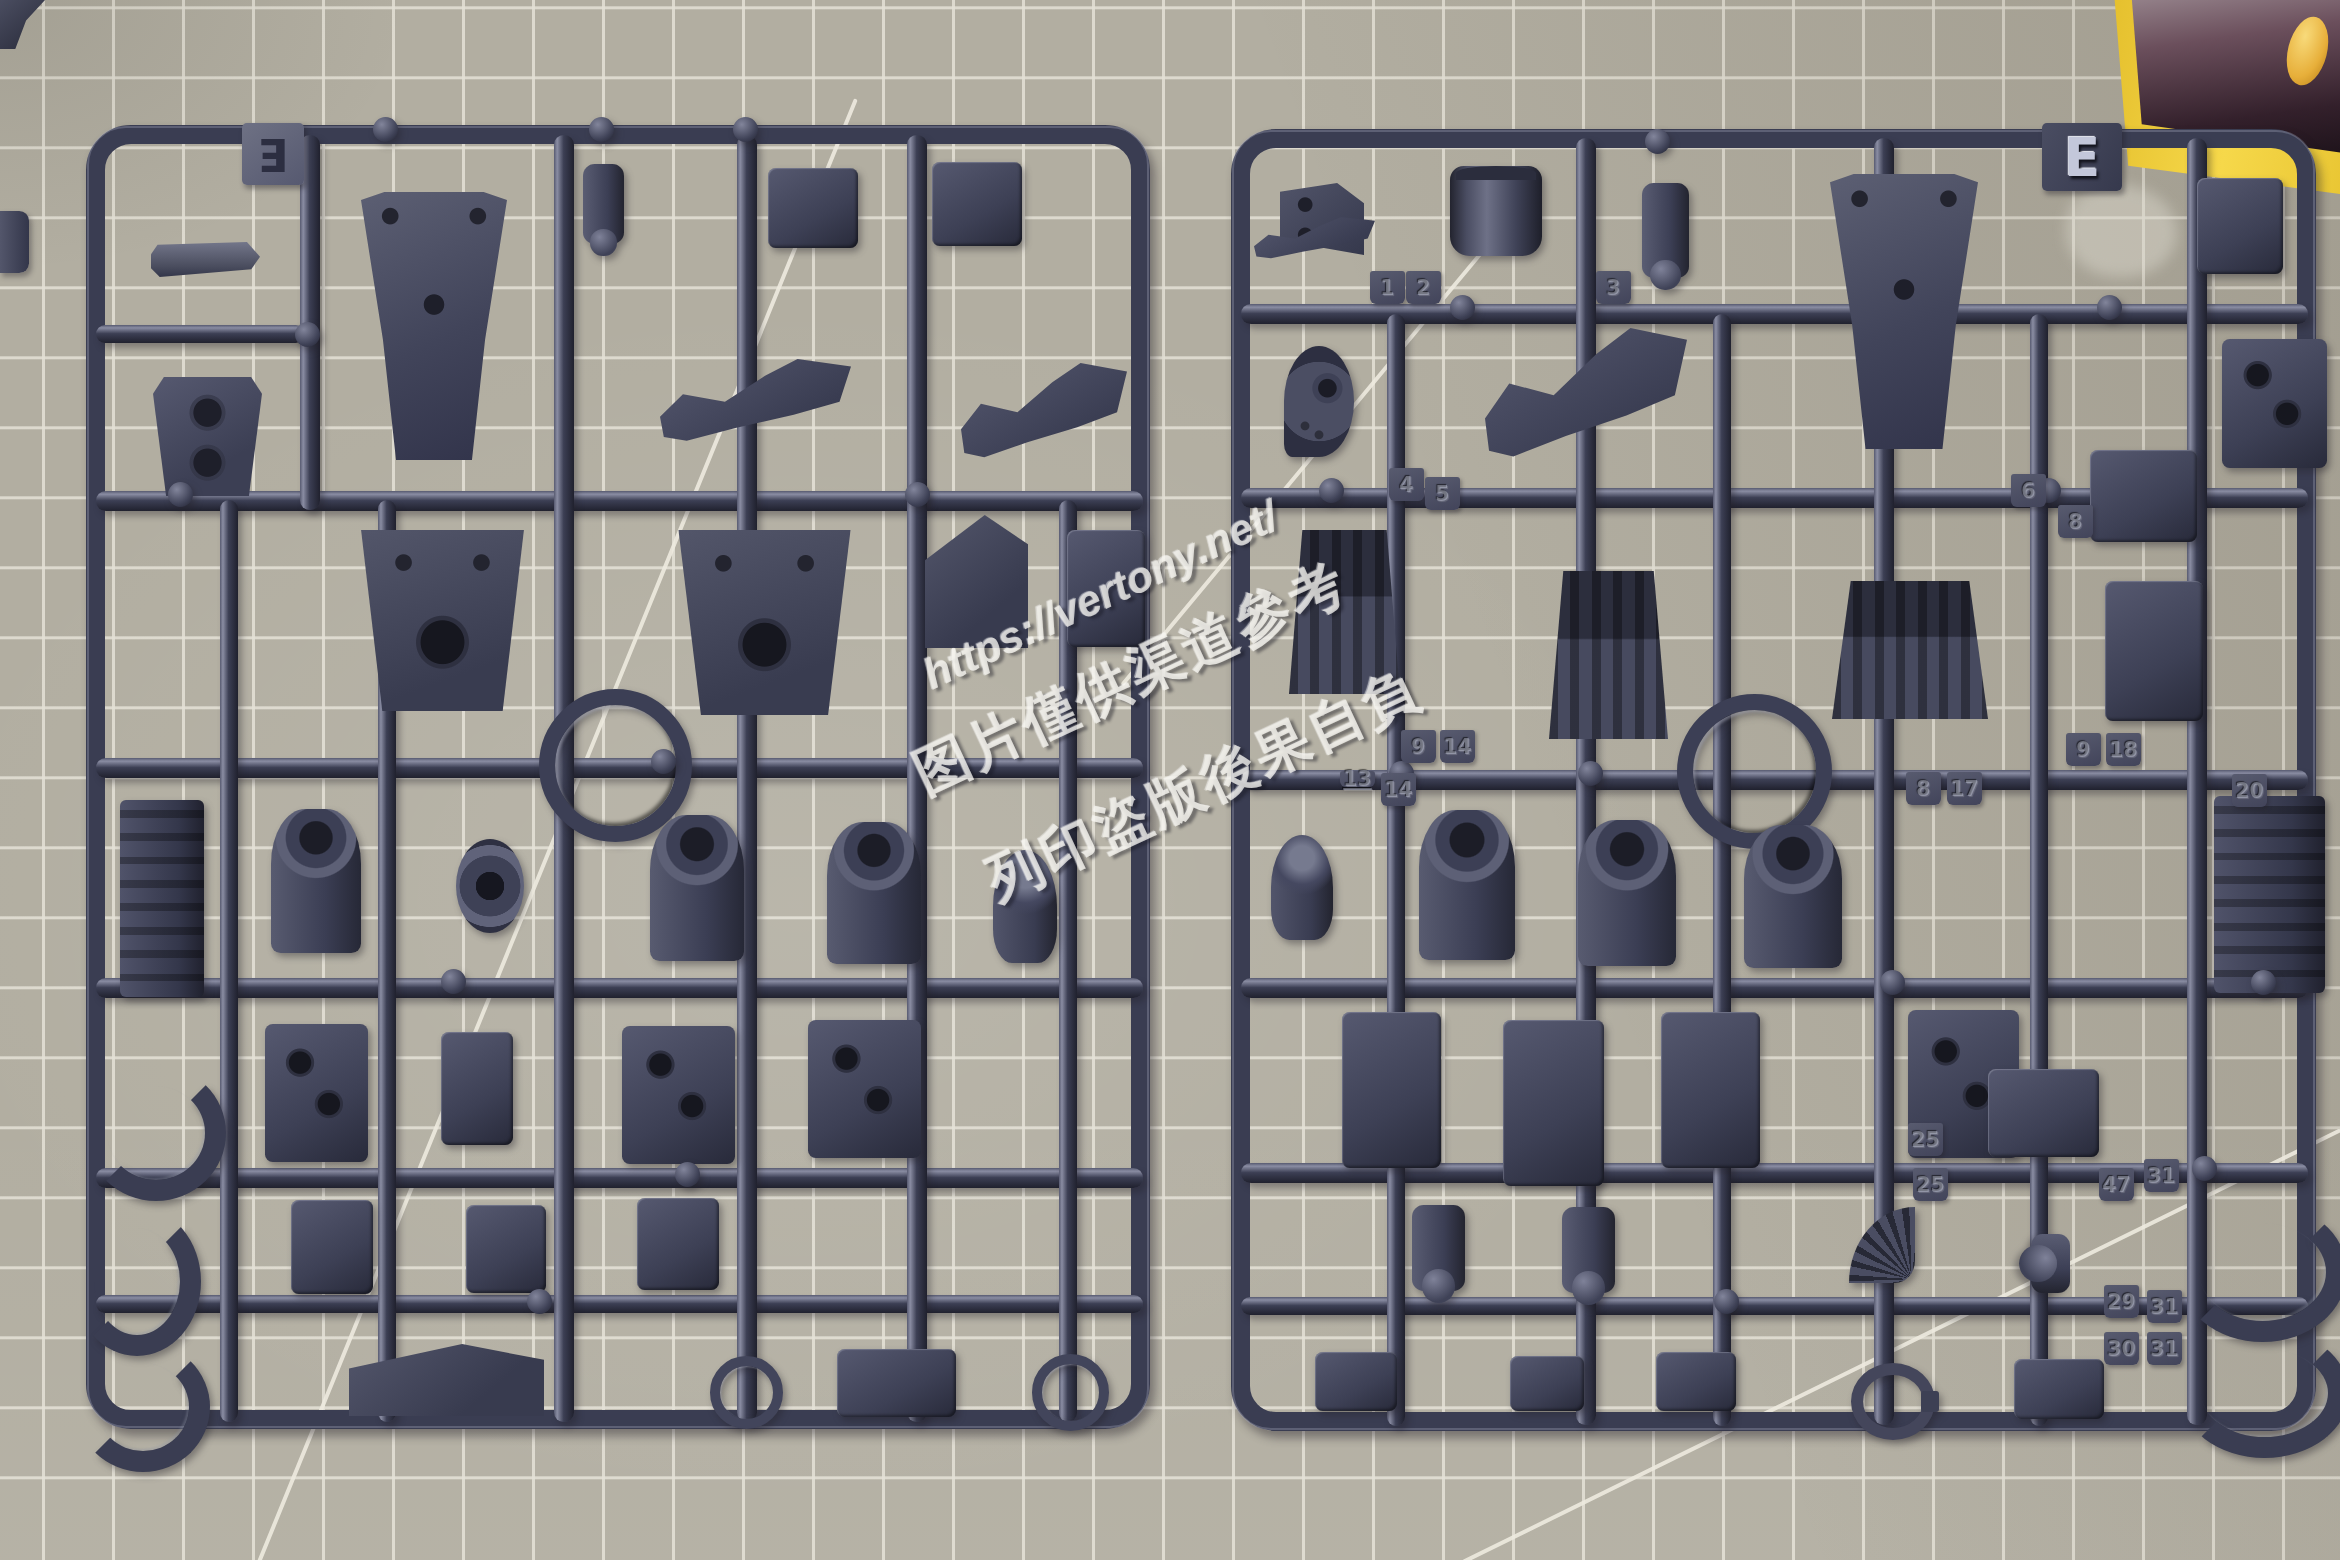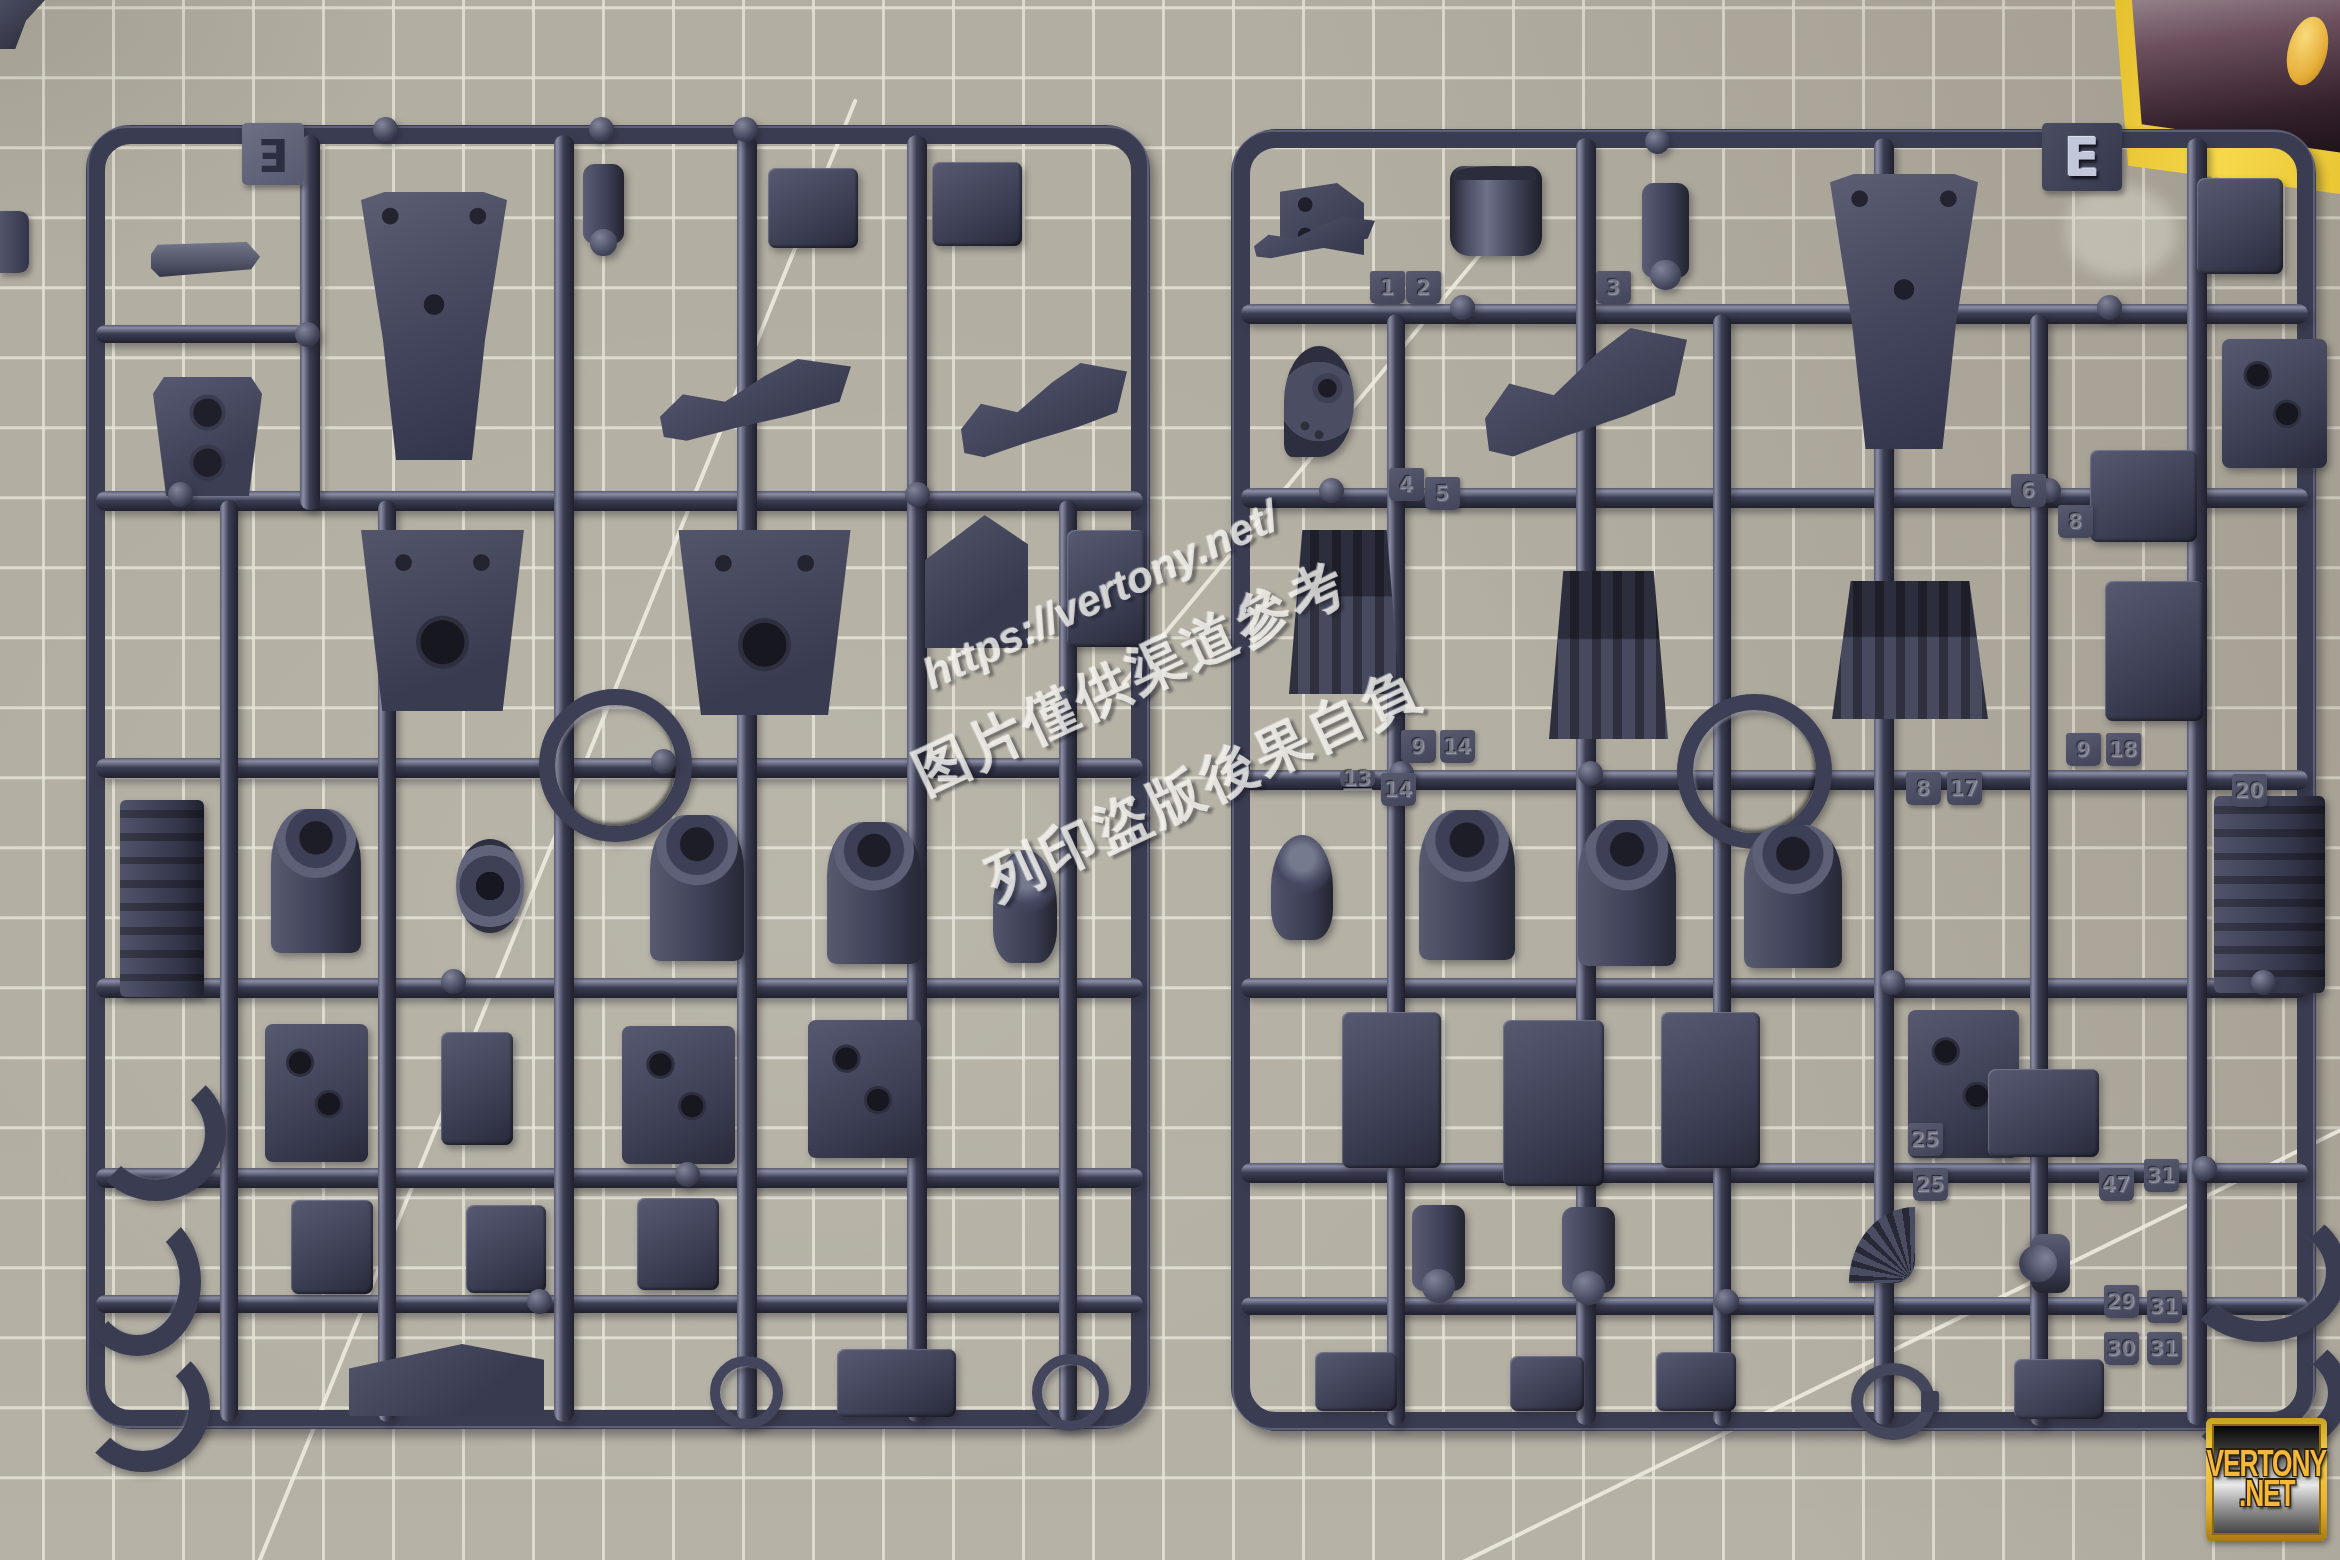--- a/index.html
+++ b/index.html
@@ -323,23 +323,17 @@
       <div class="tag" style="left: 2147px; top: 1332px; width: 35px; height: 33px;">31</div>
       <div class="gate embossed" style="left: 2042px; top: 123px; width: 80px; height: 68px;">
         <span>E</span>
       </div>
     </div>
 
   <div class="wm wm1">https://vertony.net/</div>
   <div class="wm wm2">图片僅供渠道參考</div>
   <div class="wm wm3">列印盜版後果自負</div>
 
-  <div class="logo">
-    <div class="logo-in">
-      <span>VERTONY</span>
-      <span>.NET</span>
-    </div>
-  </div>
 
   <div class="frag1"></div>
   <div class="frag2"></div>
 </div>
 
 
 </body></html>

